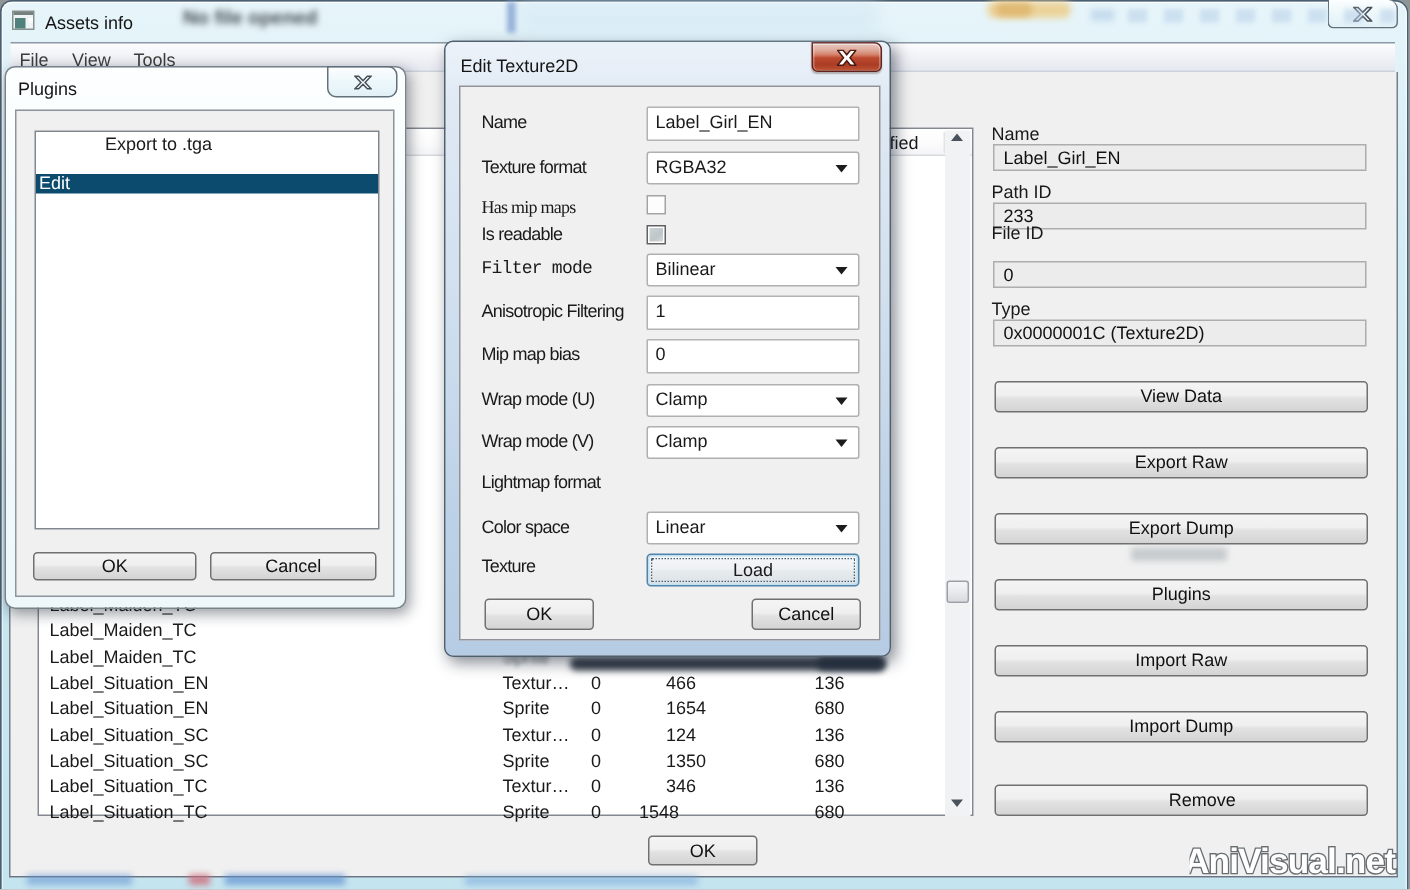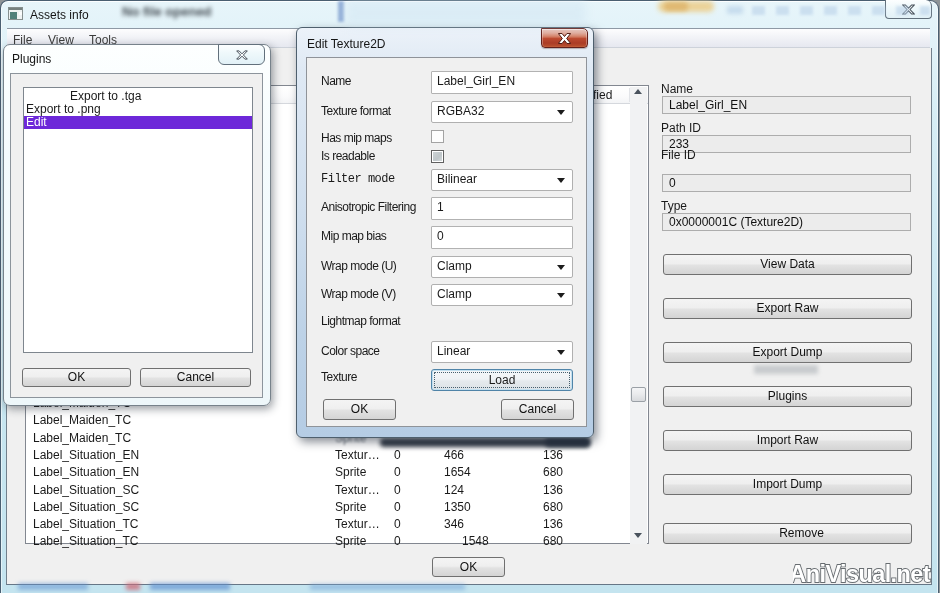--- a/index.html
+++ b/index.html
@@ -57,21 +57,21 @@
 
   
   #plug { position:absolute; left:3px; top:44px; width:268px; height:362px; border-radius:7px;
     background:linear-gradient(180deg,#fdffff 0%,#f4fbfd 30%,#eef7fa 100%);
     border:1px solid #77828b; box-shadow:2px 3px 9px rgba(30,40,50,.45); z-index:10; }
   #plug .title { position:absolute; left:8px; top:7px; font-size:12px; color:#151515; }
   #plugclose { left:214px; top:-1px; width:47px; height:21px; border-radius:0 6px 6px 6px; }
   #plugclient { position:absolute; left:6px; top:28px; width:253px; height:325px; background:#f0f0f0; border:1px solid #8c949c; }
   #pluglist { position:absolute; left:12px; top:13px; width:230px; height:266px; background:#fff; border:1px solid #7e868e; }
   .li { position:absolute; left:0; width:228px; height:13px; line-height:13px; padding-left:2px; font-size:12px; }
-  .lisel { background:#6d28d9; color:#fff; }
+  .lisel { background:#0c4a6e; color:#fff; }
 
   
   #edit { position:absolute; left:296px; top:27px; width:298px; height:411px; border-radius:6px;
     background:linear-gradient(180deg,#ecf2f9 0%,#dfe9f4 10%,#cfdeee 45%,#bdd2e7 75%,#b5cce4 100%);
     border:1px solid #4e5f6d; box-shadow:3px 4px 10px rgba(20,30,45,.5); z-index:20; }
   #edit .title { position:absolute; left:10px; top:9px; font-size:12px; color:#151515; }
   #editclose { position:absolute; left:244px; top:0; width:47px; height:20px; border-radius:0 5px 4px 4px;
     background:linear-gradient(180deg,#e9c4ba 0%,#e0ac9e 22%,#d5876f 40%,#cb6950 47%,#bc4a30 53%,#ab3c26 78%,#b54a2c 92%,#c2603a 100%);
     border:1px solid #64201a; box-shadow:inset 0 1px 0 rgba(255,255,255,.5), inset 1px 0 0 rgba(255,255,255,.3), inset -1px 0 0 rgba(255,255,255,.3), 0 1px 1px rgba(60,30,20,.3);
     display:flex; align-items:center; justify-content:center; }
@@ -159,21 +159,21 @@
         <b style="left:7px;">Label_Situation_TC</b>
         <b style="left:309px;">Textur…</b>
         <b style="left:368px;">0</b>
         <b style="left:418px;">346</b>
         <b style="left:517px;">136</b>
       </div>
       <div class="row" style="top:448px;">
         <b style="left:7px;">Label_Situation_TC</b>
         <b style="left:309px;">Sprite</b>
         <b style="left:368px;">0</b>
-        <b style="left:436px;">1548</b>
+        <b style="left:400px;">1548</b>
         <b style="left:517px;">680</b>
       </div>
       <div id="sb">
         <div class="sbbtn" style="top:0;">
           <span class="tri-up"></span>
         </div>
         <div class="sbbtn" style="bottom:0;">
           <span class="tri-dn"></span>
         </div>
         <div id="sbthumb"></div>
@@ -205,41 +205,40 @@
   <div id="plug">
     <div class="title">Plugins</div>
     <div class="closebasic" id="plugclose">
       <svg width="12" height="10" viewBox="-0.6 -1.1 14.2 12.2">
         <path d="M0,0 L3,0 L6.5,3.6 L10,0 L13,0 L8.2,5 L13,10 L10,10 L6.5,6.4 L3,10 L0,10 L4.8,5 Z" fill="#fbfdfe" stroke="#454f58" stroke-width="1.2" stroke-linejoin="miter"></path>
       </svg>
     </div>
     <div id="plugclient">
       <div id="pluglist">
         <div class="li" style="top:2px;padding-left:46px;">Export to .tga</div>
-        <div class="li" style="top:15px;">Export to .png</div>
         <div class="li lisel" style="top:28px;">Edit</div>
       </div>
       <div class="btn7" style="left:11px;top:294px;width:109px;height:19px;line-height:17px;">OK</div>
       <div class="btn7" style="left:129px;top:294px;width:111px;height:19px;line-height:17px;">Cancel</div>
     </div>
   </div>
 
   <div id="edit">
     <div class="title">Edit Texture2D</div>
     <div id="editclose">
       <svg width="13" height="11" viewBox="-0.6 -1.1 14.2 12.2">
         <path d="M-0.3,-0.5 L3.8,-0.5 L6.5,2.8 L9.2,-0.5 L13.3,-0.5 L8.9,5 L13.3,10.5 L9.2,10.5 L6.5,7.2 L3.8,10.5 L-0.3,10.5 L4.1,5 Z" fill="#ffffff" stroke="#4f170d" stroke-width="1.1" stroke-linejoin="miter"></path>
       </svg>
     </div>
     <div id="editclient">
       <div class="flabel" style="top:16px;">Name</div>
       <div class="finput" style="top:13px;">Label_Girl_EN</div>
       <div class="flabel" style="top:46px;">Texture format</div>
       <div class="fcombo" style="top:43px;">RGBA32<i></i></div>
-      <div class="flabel" style="top:73px;">Has mip maps</div>
+      <div class="flabel" style="top:73px;font-family:Liberation Serif, serif;">Has mip maps</div>
       <div class="cbox" style="top:72px;"></div>
       <div class="flabel" style="top:91px;">Is readable</div>
       <div class="cbox2" style="top:92px;">
         <i></i>
       </div>
       <div class="flabel" style="top:114px;font-family:Liberation Mono, monospace;">Filter mode</div>
       <div class="fcombo" style="top:111px;">Bilinear<i></i></div>
       <div class="flabel" style="top:142px;">Anisotropic Filtering</div>
       <div class="finput" style="top:139px;">1</div>
       <div class="flabel" style="top:171px;">Mip map bias</div>

